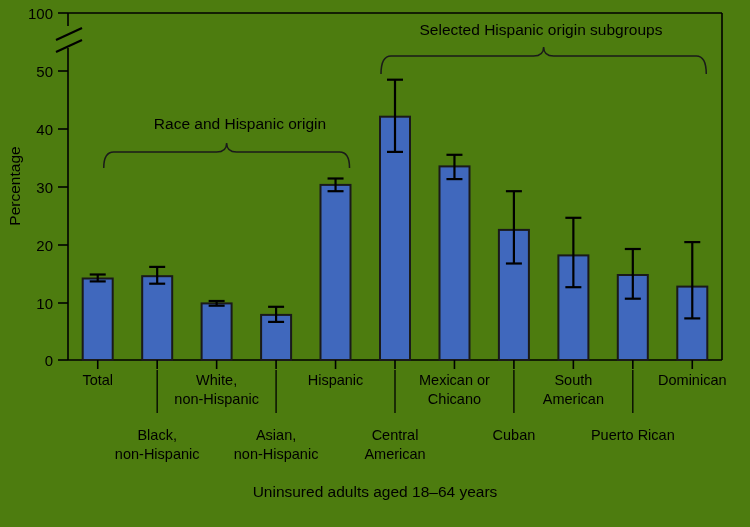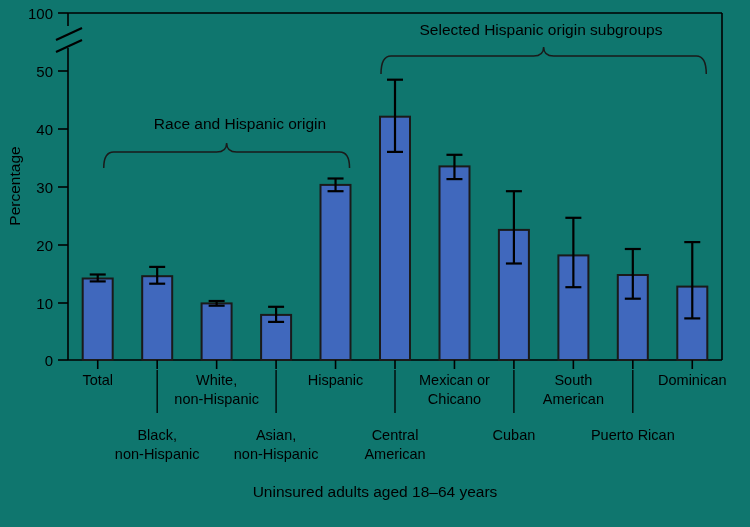--- a/index.html
+++ b/index.html
@@ -9,21 +9,21 @@
   }
   body {
     font-family: "Liberation Sans", sans-serif;
     color: #000000;
   }
   #page {
     position: relative;
     width: 750px;
     height: 527px;
     overflow: hidden;
-    background: #0f766e;
+    background: #4d7c0f;
   }
   #chart-svg {
     position: absolute;
     left: 0;
     top: 0;
   }
   .tick-label {
     font-family: "Liberation Sans", sans-serif;
     font-size: 15px;
     fill: #000000;

